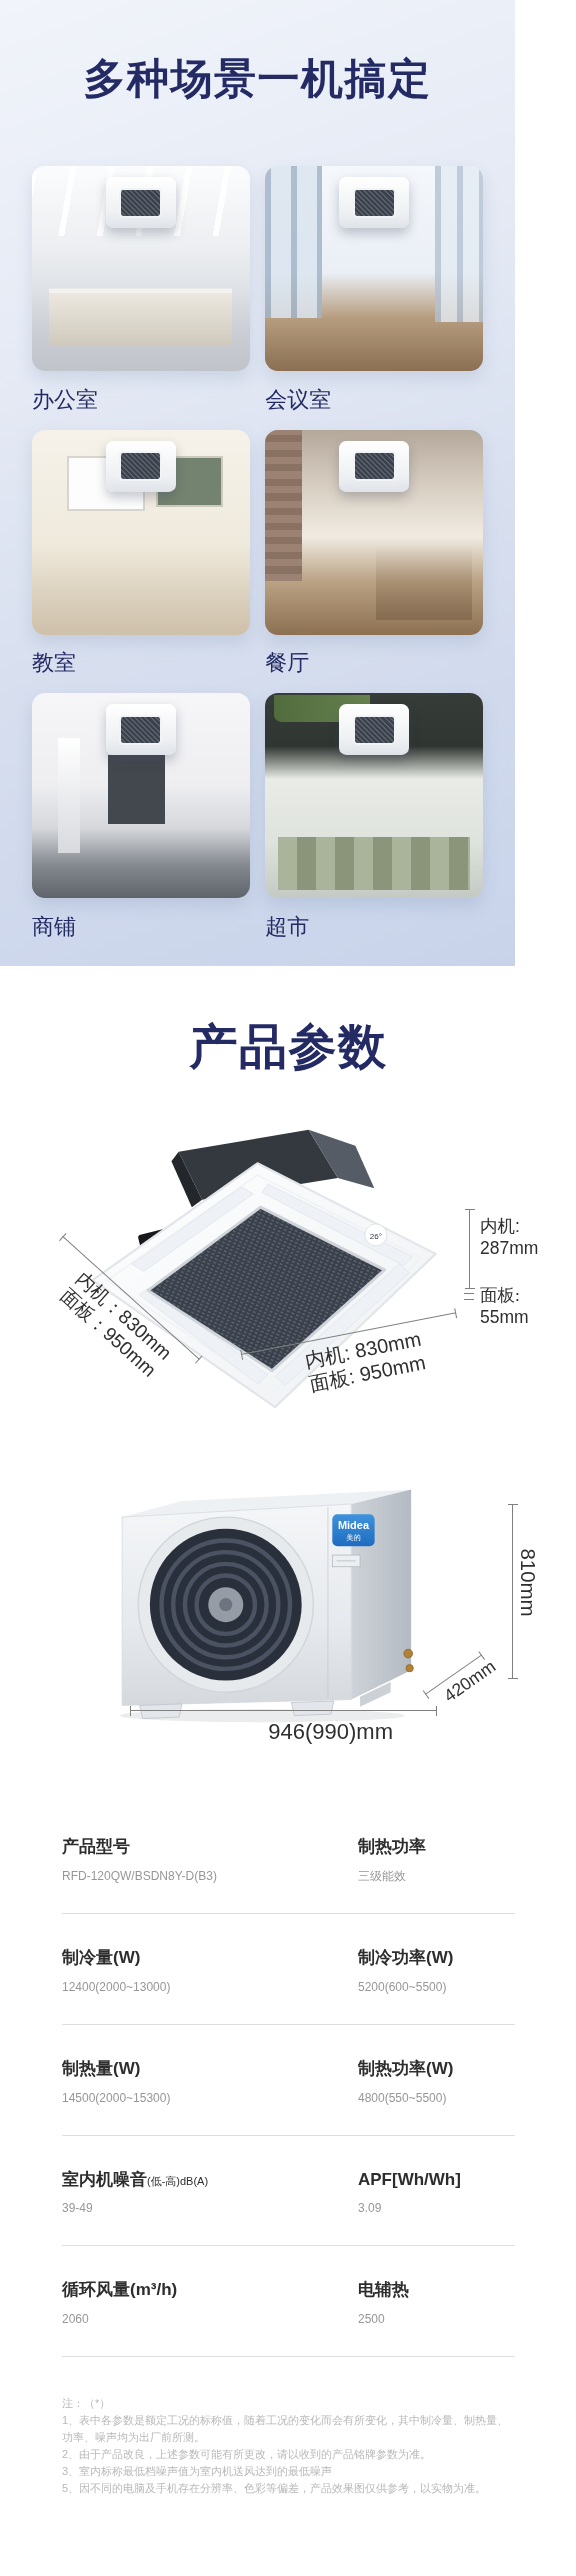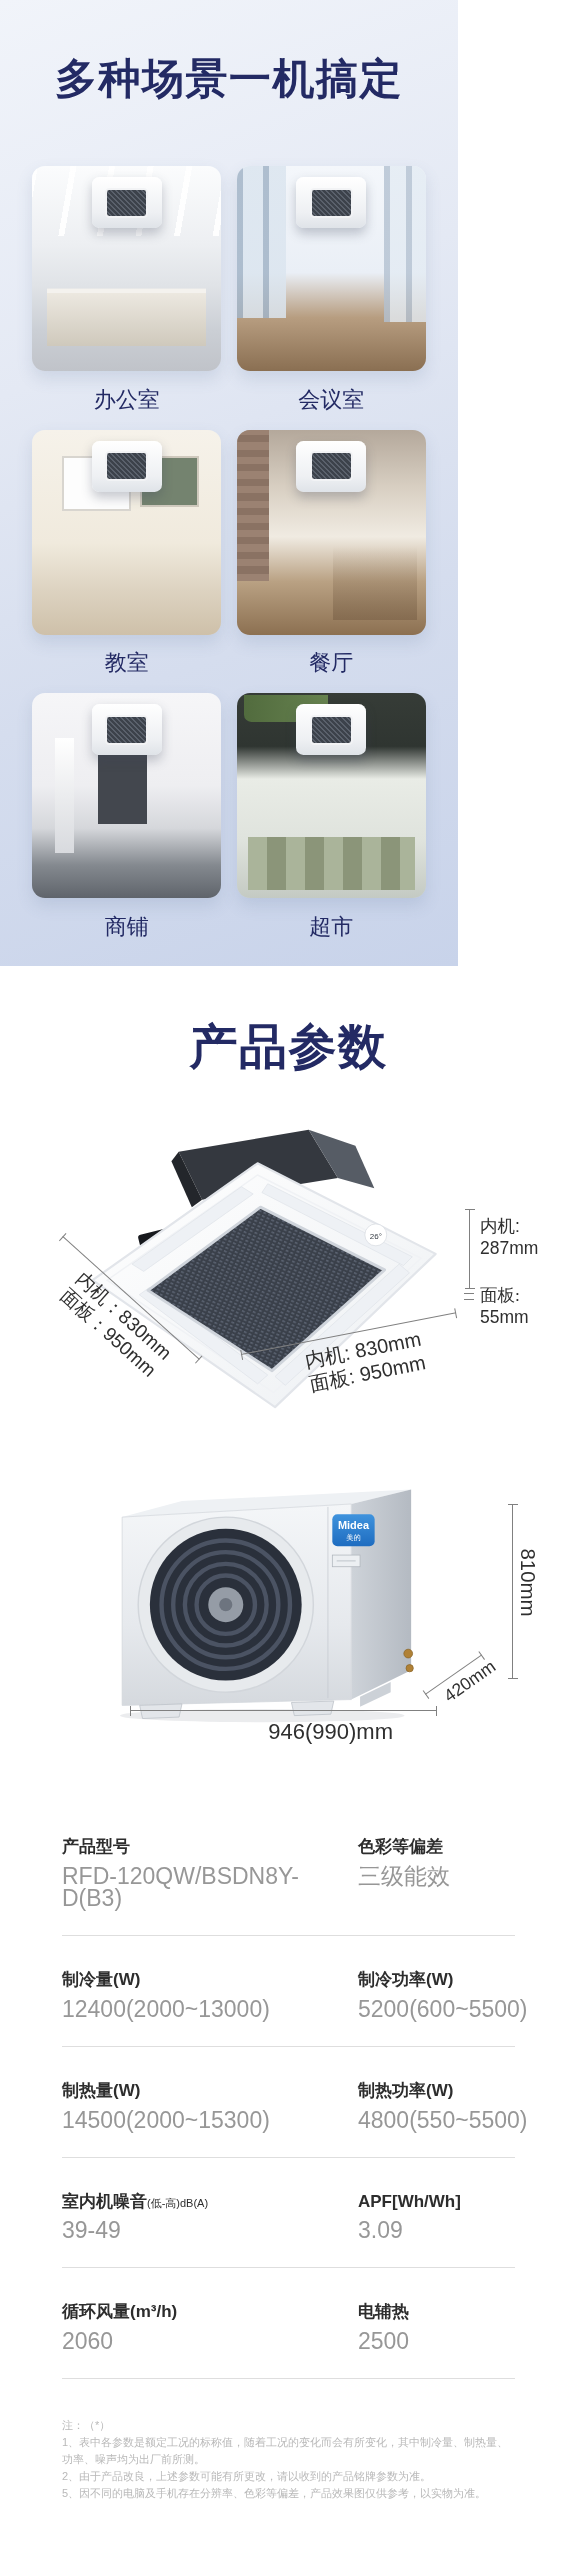--- a/index.html
+++ b/index.html
@@ -1,21 +1,21 @@
 <!DOCTYPE html>
 <html style="font-size:11.7px"><head>
 <meta charset="utf-8">
 <style>
   html,body{margin:0;padding:0;background:#ffffff;}
   body{font-family:"Liberation Sans","DejaVu Sans",sans-serif;-webkit-font-smoothing:antialiased;}
   .page{width:577px;overflow:hidden;background:#ffffff;}
 
   
   .hero{
-    width:458px;
+    width:515px;
     padding:55px 0 25.5px;
     box-sizing:border-box;
     background:linear-gradient(160deg,#f1f4fa 0%,#e4e9f4 35%,#d5ddee 65%,#c8d3ea 100%);
   }
   .hero-title{
     margin:0;
     text-align:center;
     font-size:42px;
     line-height:47px;
     font-weight:800;
@@ -35,21 +35,21 @@
     position:relative;
     height:205px;
     border-radius:13px;
     overflow:hidden;
     background:#ecedf0;
     box-shadow:0 7.3px 16px rgba(90,110,150,.16);
   }
   .scene-photo::before,.scene-photo::after{content:"";position:absolute;}
   .scene-label{
     margin-top:14.6px;
-    text-align:center;
+    text-align:left;
     font-size:22px;
     line-height:28px;
     font-weight:500;
     color:#232a64;
   }
   
   .mini-ac{
     position:absolute;top:11px;left:50%;transform:translateX(-50%);
     width:70px;height:51px;border-radius:7.3px;
     background:linear-gradient(180deg,#ffffff 0%,#eef0f3 70%,#dfe3e8 100%);
@@ -112,21 +112,21 @@
   
   .spec-table{margin:0 62px;}
   .spec-row{
     display:grid;grid-template-columns:280px 1fr;
     padding:33px 0 26px;
     border-bottom:0.7px solid #dedede;
     gap:16px;
   }
   .spec-label{font-size:17px;line-height:22px;font-weight:700;color:#2d2d2d;}
   .spec-suffix{font-size:11px;font-weight:400;color:#2d2d2d;}
-  .spec-value{margin-top:5.8px;font-size:23px;line-height:22px;font-weight:400;color:#979797;}
+  .spec-value{margin-top:5.8px;font-size:12px;line-height:22px;font-weight:400;color:#979797;}
 
   .notes{margin:38px 62px 0;color:#b9b9b9;font-size:11px;line-height:17px;}
   .notes p{margin:0;}
 </style>
 </head>
 <body>
 
 <div class="page">
 
   <section class="hero">
@@ -311,21 +311,21 @@
     </div>
 
     <div class="spec-table">
 
       <div class="spec-row">
         <div class="spec-cell">
           <div class="spec-label"><span>产品型号</span><span class="spec-suffix"></span></div>
           <div class="spec-value">RFD-120QW/BSDN8Y-D(B3)</div>
         </div>
         <div class="spec-cell">
-          <div class="spec-label"><span>色彩等偏差</span><span class="spec-suffix"></span></div>
+          <div class="spec-label"><span>制热功率</span><span class="spec-suffix"></span></div>
           <div class="spec-value">三级能效</div>
         </div>
       </div>
 
       <div class="spec-row">
         <div class="spec-cell">
           <div class="spec-label"><span>制冷量(W)</span><span class="spec-suffix"></span></div>
           <div class="spec-value">12400(2000~13000)</div>
         </div>
         <div class="spec-cell">
@@ -366,18 +366,19 @@
           <div class="spec-value">2500</div>
         </div>
       </div>
 
     </div>
 
     <div class="notes">
       <p>注：（*）</p>
       <p>1、表中各参数是额定工况的标称值，随着工况的变化而会有所变化，其中制冷量、制热量、功率、噪声均为出厂前所测。</p>
       <p>2、由于产品改良，上述参数可能有所更改，请以收到的产品铭牌参数为准。</p>
+      <p>3、室内标称最低档噪声值为室内机送风达到的最低噪声</p>
       <p>5、因不同的电脑及手机存在分辨率、色彩等偏差，产品效果图仅供参考，以实物为准。</p>
     </div>
 
   </section>
 </div>
 
 
 </body></html>

